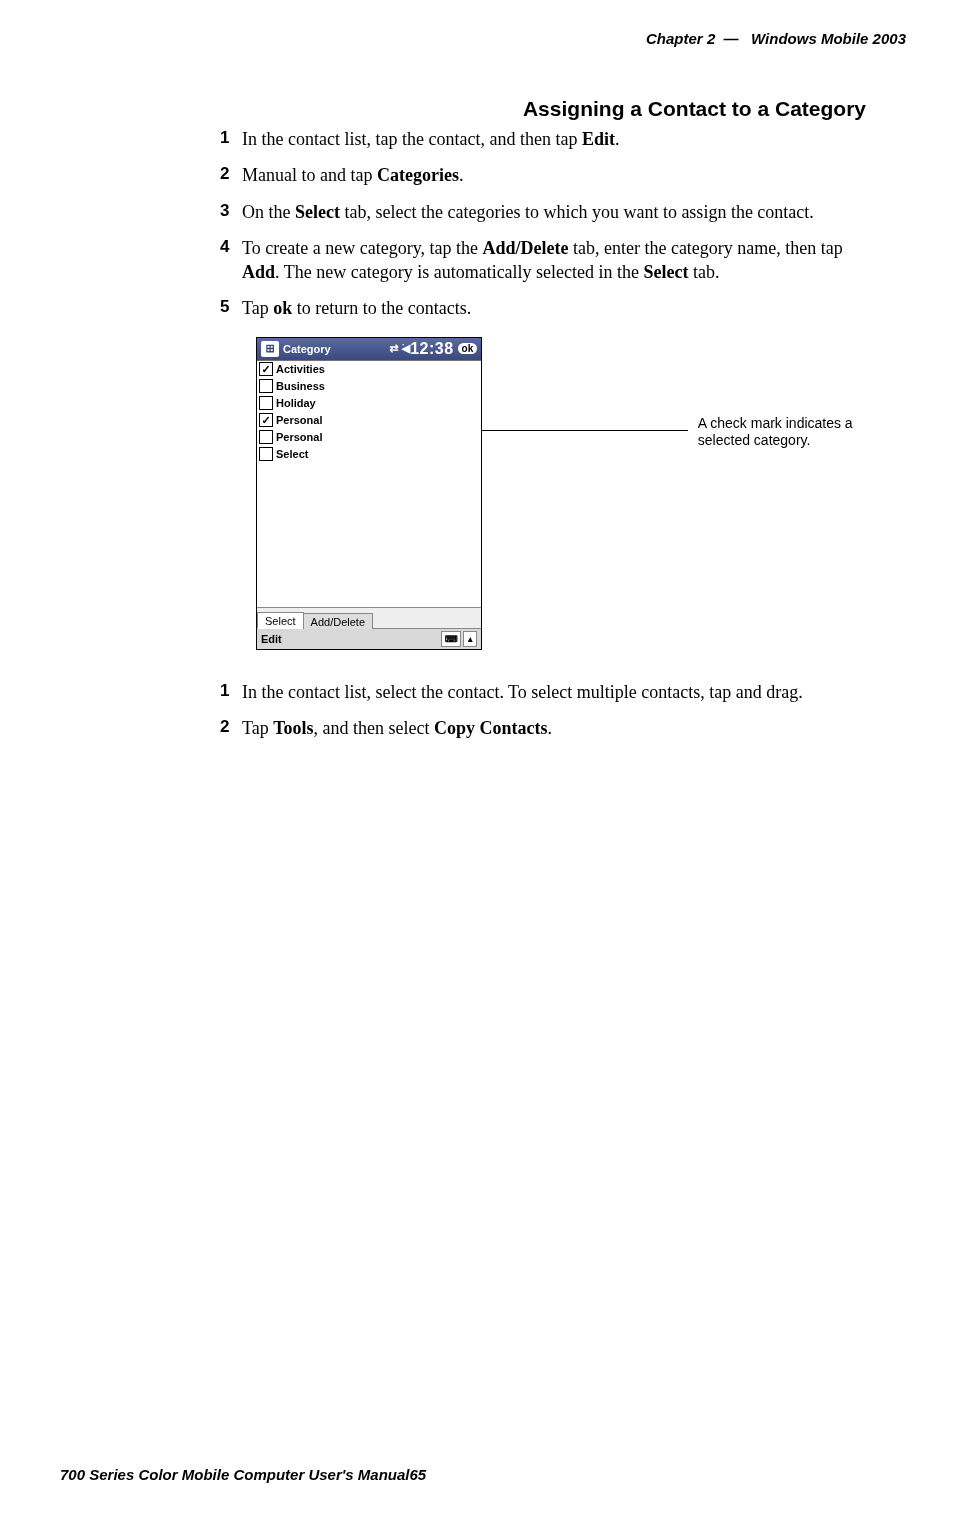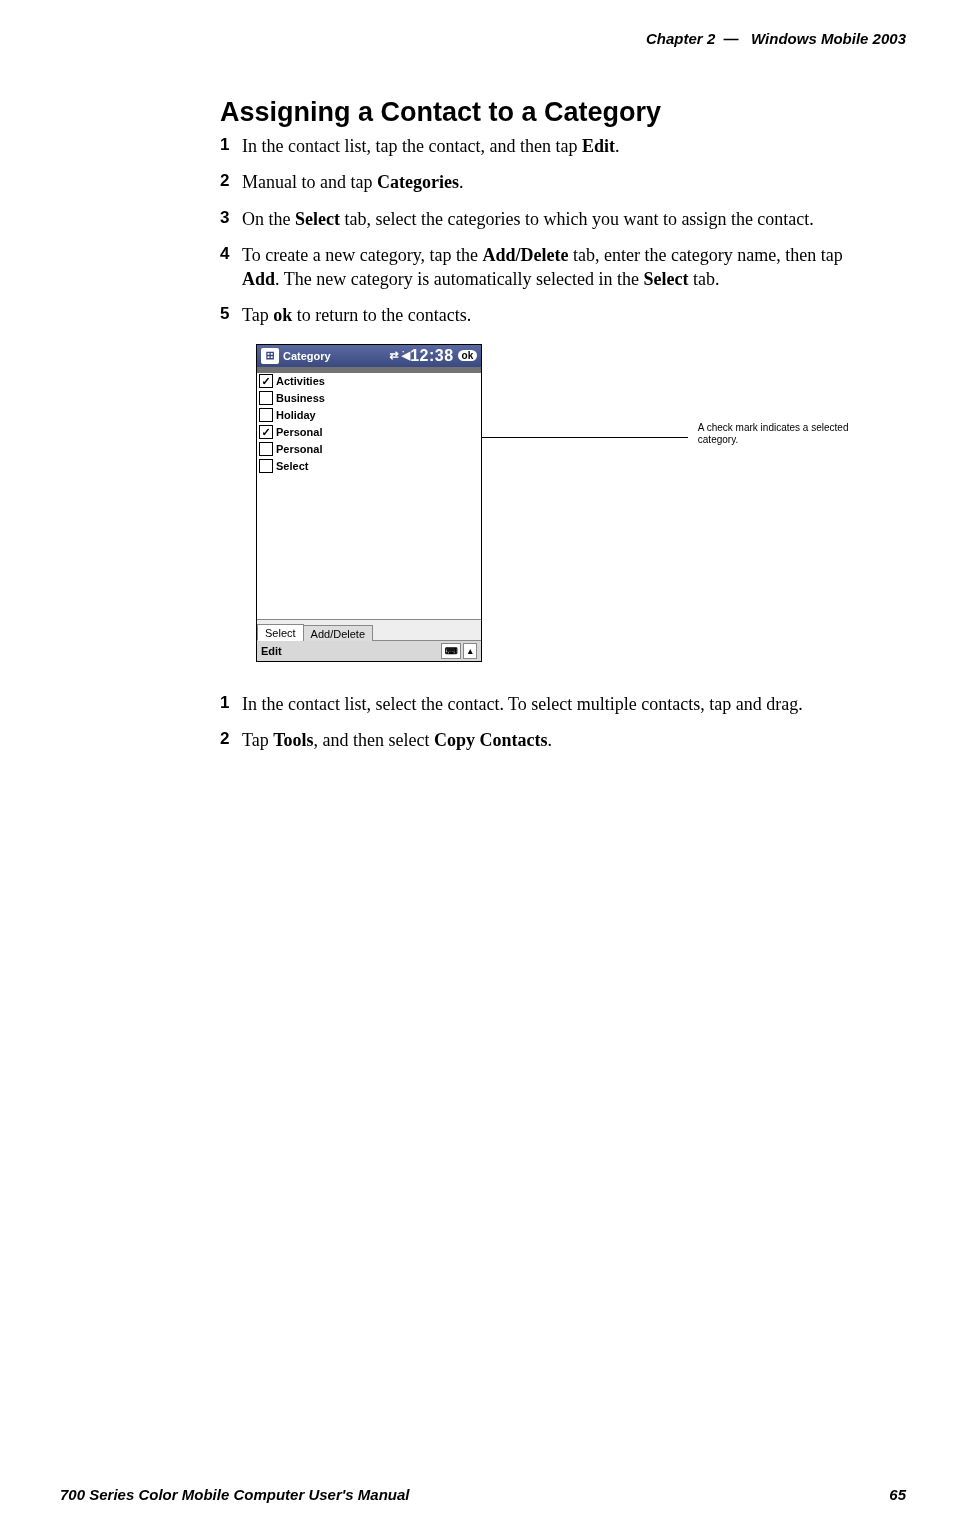--- a/index.html
+++ b/index.html
@@ -7,21 +7,21 @@
     padding: 0;
     font-family: Georgia, 'Times New Roman', serif;
     color: #000;
     background: #fff;
     width: 966px;
     height: 1519px;
     position: relative;
     box-sizing: border-box;
   }
   .page {
-    padding: 30px 60px 16px 60px;
+    padding: 30px 60px 36px 60px;
     box-sizing: border-box;
     height: 100%;
     display: flex;
     flex-direction: column;
   }
   .running-head {
     text-align: right;
     font-family: Arial, Helvetica, sans-serif;
     font-weight: bold;
     font-style: italic;
@@ -30,22 +30,23 @@
   }
   .content {
     margin-left: 160px;
     margin-right: 40px;
     flex: 1;
   }
   h2.section {
     font-family: Arial, Helvetica, sans-serif;
     font-weight: 800;
     font-style: normal;
-    font-size: 27px;
+    font-size: 21px;
     margin: 10px 0 6px 0;
+    text-align: right;
   }
   ol.steps {
     list-style: none;
     padding: 0;
     margin: 0 0 16px 0;
   }
   ol.steps > li {
     display: flex;
     align-items: flex-start;
     margin: 6px 0 12px 0;
@@ -100,21 +101,21 @@
     color: #000;
     border-radius: 8px;
     padding: 0 4px;
     font-size: 10px;
     margin-left: 4px;
     font-weight: 900;
   }
   .list-area {
     height: 246px;
     background: #fff;
-    border-top: 6px solid #737373;
+    border-top: 1px solid #737373;
   }
   .row {
     display: flex;
     align-items: center;
     font-size: 11px;
     font-weight: bold;
     color: #000;
     height: 17px;
     padding-left: 2px;
     position: relative;
@@ -176,29 +177,29 @@
     width:12px;height:14px;border:1px solid #888;background:#fff;
     display:flex;align-items:center;justify-content:center;font-size:9px;
   }
   .callout-line {
     border-top: 1px solid #000;
     width: 220px;
     margin-top: 93px;
   }
   .callout-text {
     font-family: Arial, Helvetica, sans-serif;
-    font-size: 10px;
+    font-size: 14px;
     line-height: 1.25;
     margin-top: 78px;
     margin-left: 10px;
     width: 180px;
   }
   .footer {
     display: flex;
-    justify-content: space-between;
+    justify-content: flex-start;
     font-family: Arial, Helvetica, sans-serif;
     font-weight: bold;
     font-style: italic;
     font-size: 15px;
     margin-top: auto;
     padding-top: 20px;
   }
 </style>
 </head>
 <body>

